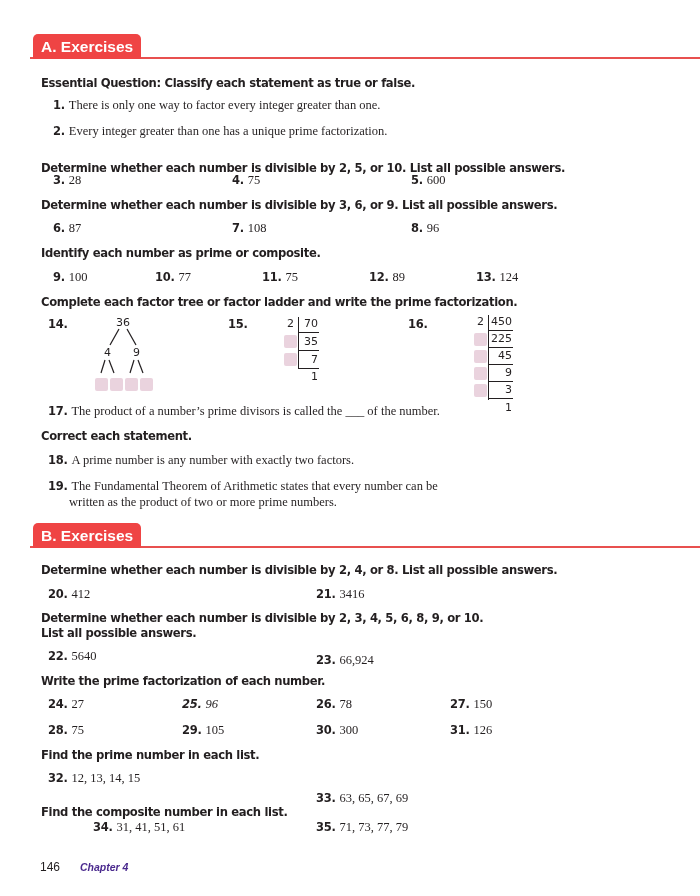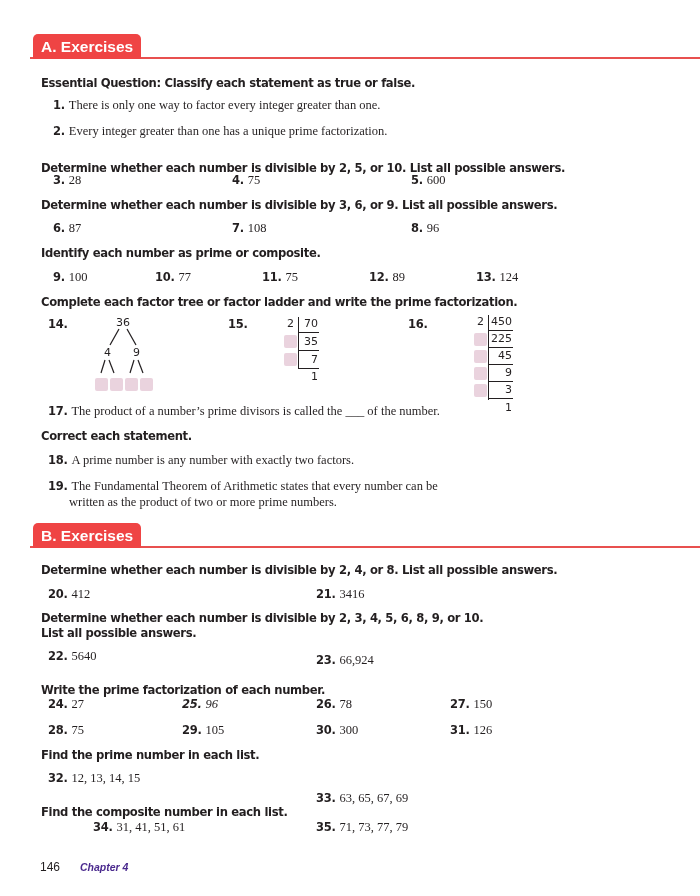--- a/index.html
+++ b/index.html
@@ -114,21 +114,21 @@
 
 <div class="instr" style="top:562px;">Determine whether each number is divisible by 2, 4, or 8. List all possible answers.</div>
 <div class="item" style="left:48px;top:586px;"><span class="num">20.</span><span>412</span></div>
 <div class="item" style="left:316px;top:586px;"><span class="num">21.</span><span>3416</span></div>
 
 <div class="instr" style="top:610px;">Determine whether each number is divisible by 2, 3, 4, 5, 6, 8, 9, or 10.</div>
 <div class="instr" style="top:625px;">List all possible answers.</div>
 <div class="item" style="left:48px;top:648px;"><span class="num">22.</span><span>5640</span></div>
 <div class="item" style="left:316px;top:652px;"><span class="num">23.</span><span>66,924</span></div>
 
-<div class="instr" style="top:673px;margin-top:9px;">Write the prime factorization of each number.</div>
+<div class="instr" style="top:673px;">Write the prime factorization of each number.</div>
 <div class="item" style="left:48px;top:696px;"><span class="num">24.</span><span>27</span></div>
 <div class="item" style="left:182px;top:696px;font-style:italic;"><span class="num">25.</span><span>96</span></div>
 <div class="item" style="left:316px;top:696px;"><span class="num">26.</span><span>78</span></div>
 <div class="item" style="left:450px;top:696px;"><span class="num">27.</span><span>150</span></div>
 <div class="item" style="left:48px;top:722px;"><span class="num">28.</span><span>75</span></div>
 <div class="item" style="left:182px;top:722px;"><span class="num">29.</span><span>105</span></div>
 <div class="item" style="left:316px;top:722px;"><span class="num">30.</span><span>300</span></div>
 <div class="item" style="left:450px;top:722px;"><span class="num">31.</span><span>126</span></div>
 
 <div class="instr" style="top:747px;">Find the prime number in each list.</div>

